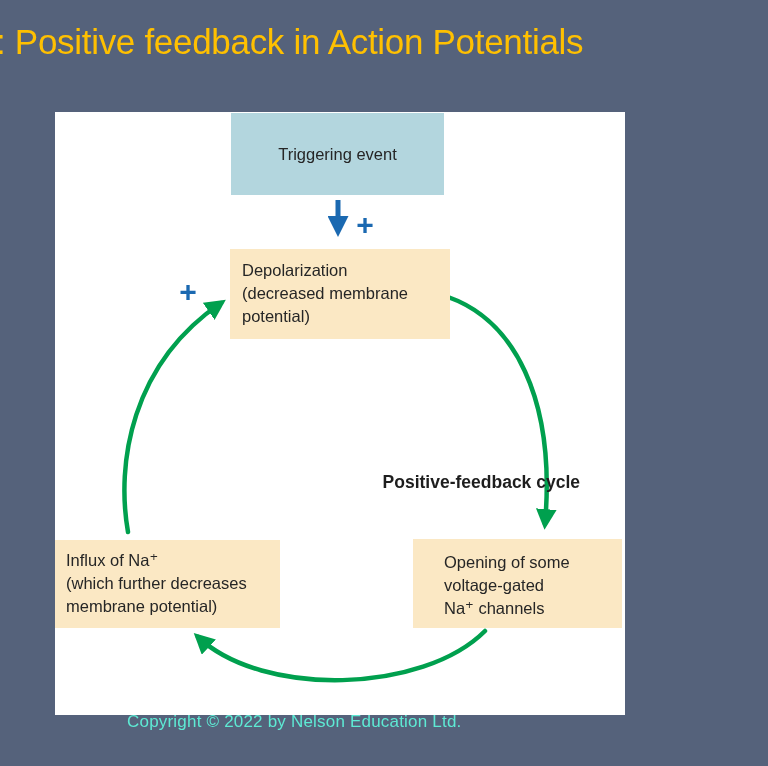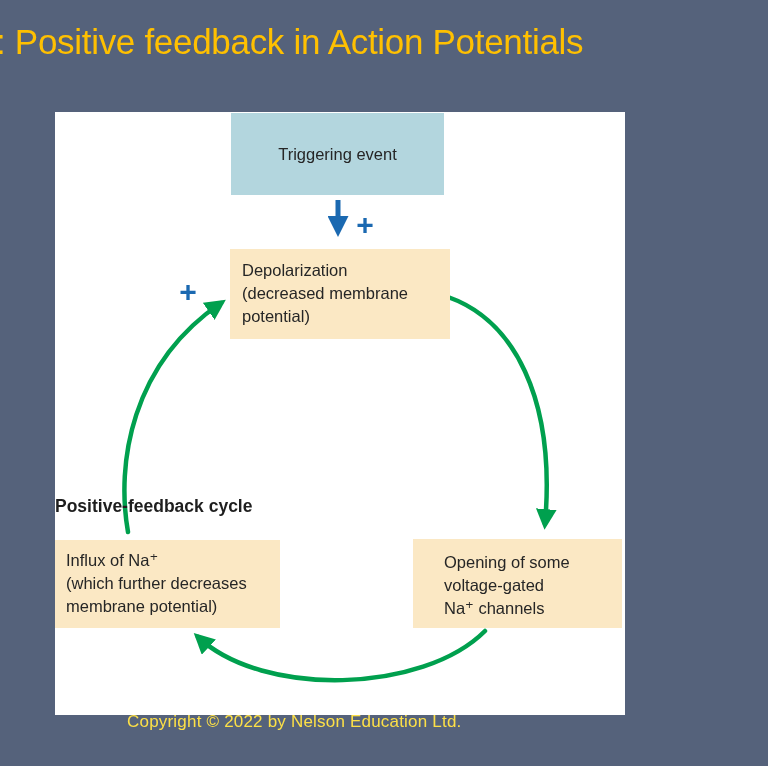--- a/index.html
+++ b/index.html
@@ -62,46 +62,45 @@
     padding: 9px 4px 0 11px;
   }
   .opening-box {
     left: 358px; top: 427px; width: 209px; height: 89px;
     padding: 12px 20px 0 31px;
   }
 
   .center-label {
     position: absolute;
     left: 0; top: 359px; width: 525px;
-    text-align: left;
+    text-align: right;
     font-weight: 700;
     font-size: 17.5px;
     line-height: 22px;
     color: #1E1E1E;
-    margin-top: 24px;
   }
 
   .plus {
     position: absolute;
     width: 26px;
     text-align: center;
     color: #1B69B1;
     font-size: 30px;
     line-height: 30px;
     font-weight: 700;
   }
   .plus-top  { left: 297px; top: 98px;  }
   .plus-left { left: 120px; top: 165px; }
 
   .copyright {
     position: absolute;
     left: 127px;
     top: 712px;
     font-size: 17px;
-    color: #fde047;
+    color: #5eead4;
     letter-spacing: 0.2px;
   }
 </style>
 </head>
 <body>
 
 <div class="slide-title">: Positive feedback in Action Potentials</div>
 
 <div class="panel">
 

